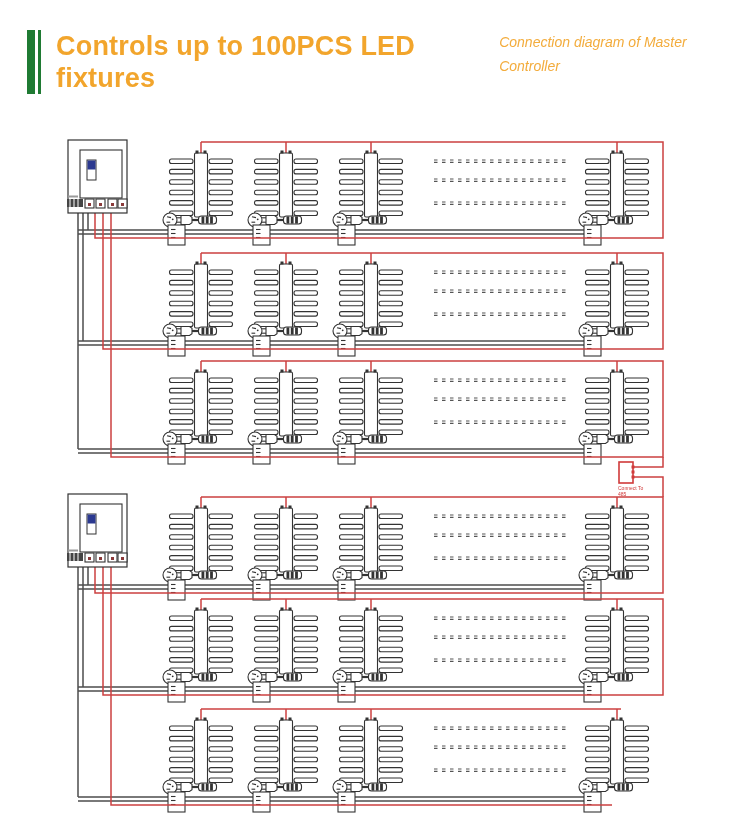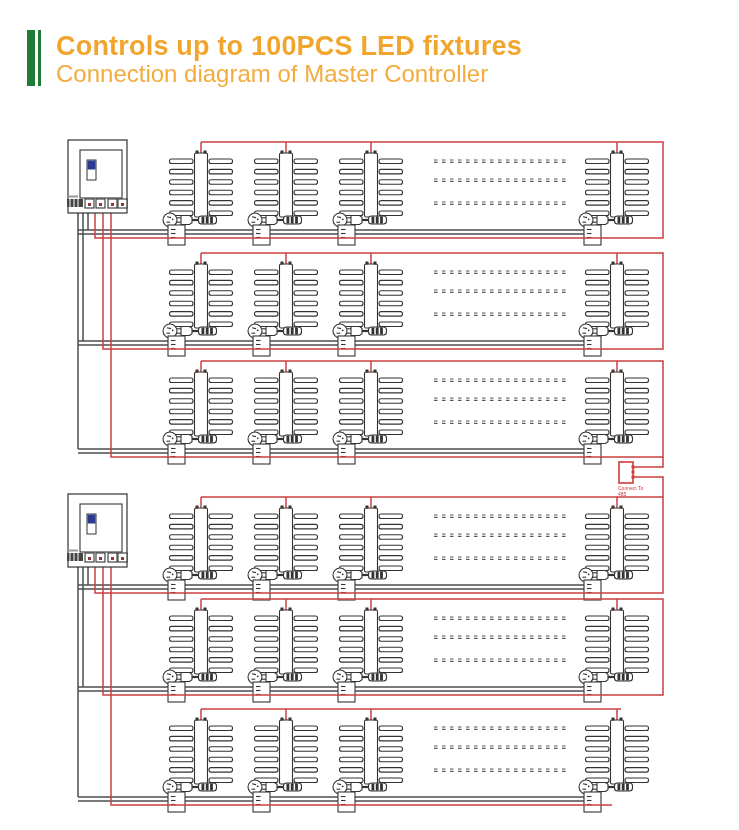--- a/index.html
+++ b/index.html
@@ -2,23 +2,23 @@
 <html style="--accent-orange: #F2A52C; --accent-green: #1F7A33; --wire-red: #CC4040; --wire-black: #4D4D4D; --outline: #333333; --splitter-red: #D03A3A; --display-navy: #2B3990; --dash-gray: #555555;"><head>
 <meta charset="utf-8">
 <style>
   html,body{margin:0;padding:0;background:#fff;}
   body{width:739px;height:830px;overflow:hidden;position:relative;
        font-family:"Liberation Sans", sans-serif;}
   .header{position:absolute;left:27px;top:30px;display:flex;align-items:stretch;}
   .bars{display:flex;margin-right:15px;}
   .b1{width:8px;background:var(--accent-green);display:block;}
   .b2{width:3px;background:var(--accent-green);display:block;margin-left:3px;}
-  .ht{display:flex;flex-direction:column;justify-content:center;}
+  .ht{display:flex;justify-content:center;}
   .title{color:var(--accent-orange);font-size:27px;font-weight:bold;line-height:32px;letter-spacing:.2px;}
-  .subtitle{color:var(--accent-orange);font-size:24px;font-weight:normal;line-height:24px;opacity:.92;}
+  .subtitle{color:var(--accent-orange);font-size:14px;font-weight:normal;line-height:24px;opacity:.92;font-style:italic;}
   svg{position:absolute;left:0;top:0;}
   .ol{fill:#fff;stroke:var(--outline);stroke-width:1.1;}
   .st{stroke:var(--outline);stroke-width:1.1;fill:none;}
   .wr{stroke:var(--wire-red);stroke-width:1.5;fill:none;}
   .wb{stroke:var(--wire-black);stroke-width:1.5;fill:none;}
   .dash{stroke:var(--dash-gray);stroke-width:1.1;stroke-dasharray:3.5 4.5;fill:none;}
   .spl{fill:#fff;stroke:var(--splitter-red);stroke-width:1.6;}
   .spl-port{fill:var(--splitter-red);}
   .spl-txt{fill:var(--splitter-red);font-size:5px;font-family:"Liberation Sans",sans-serif;}
 </style>

